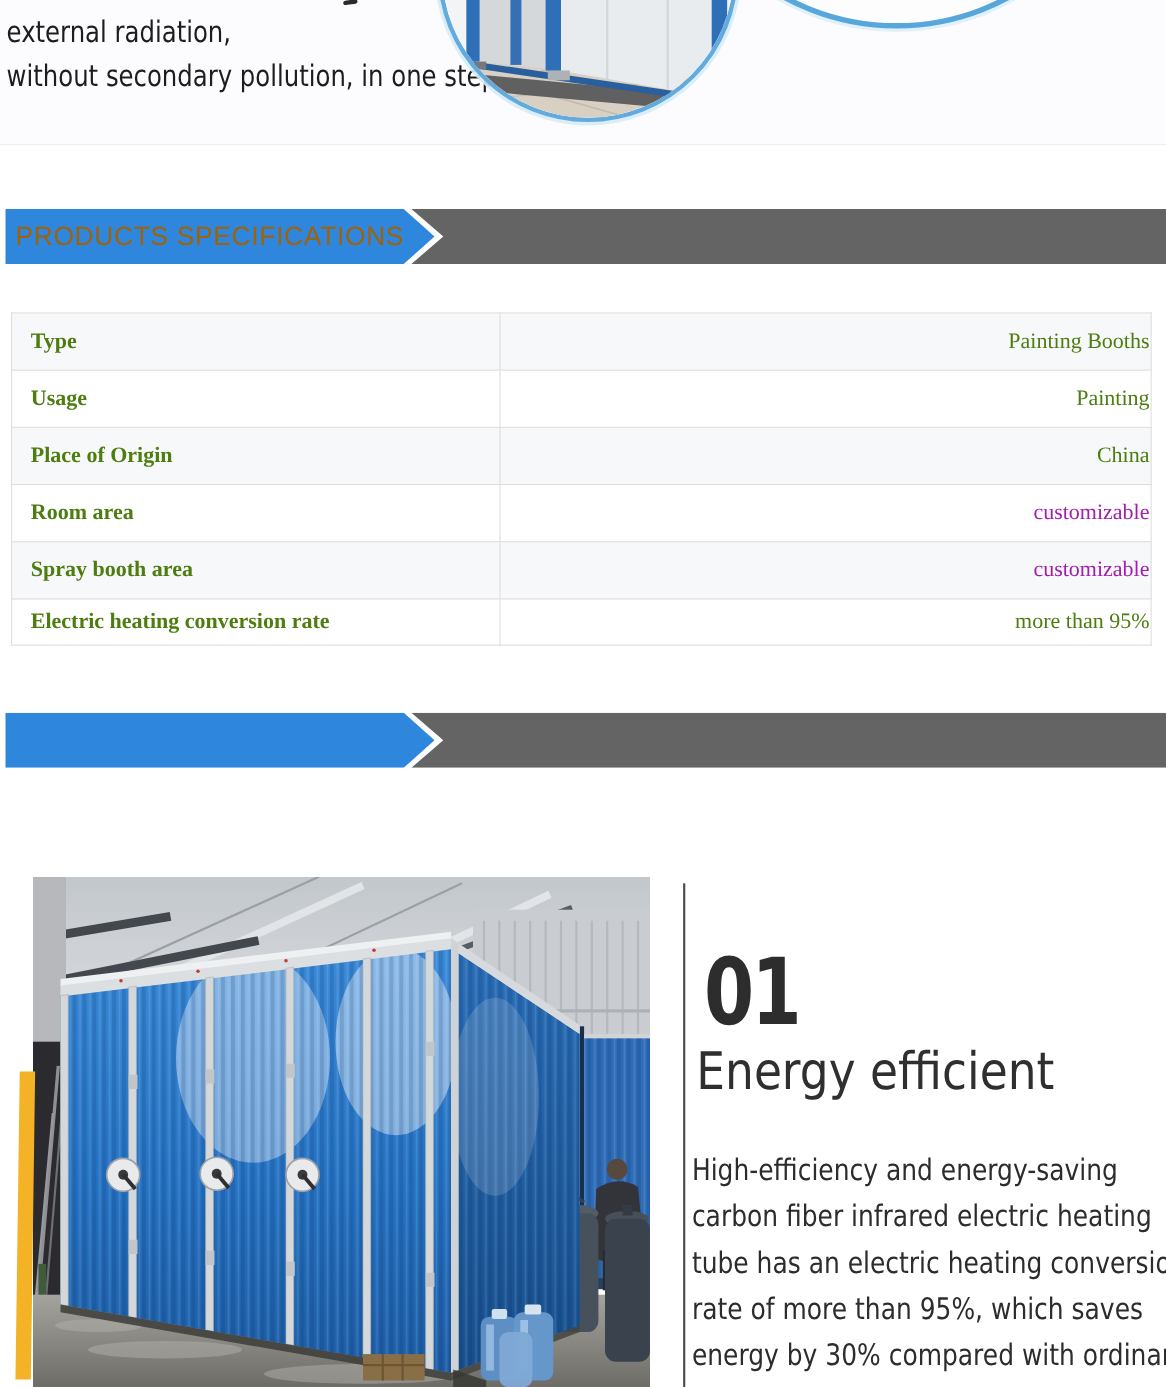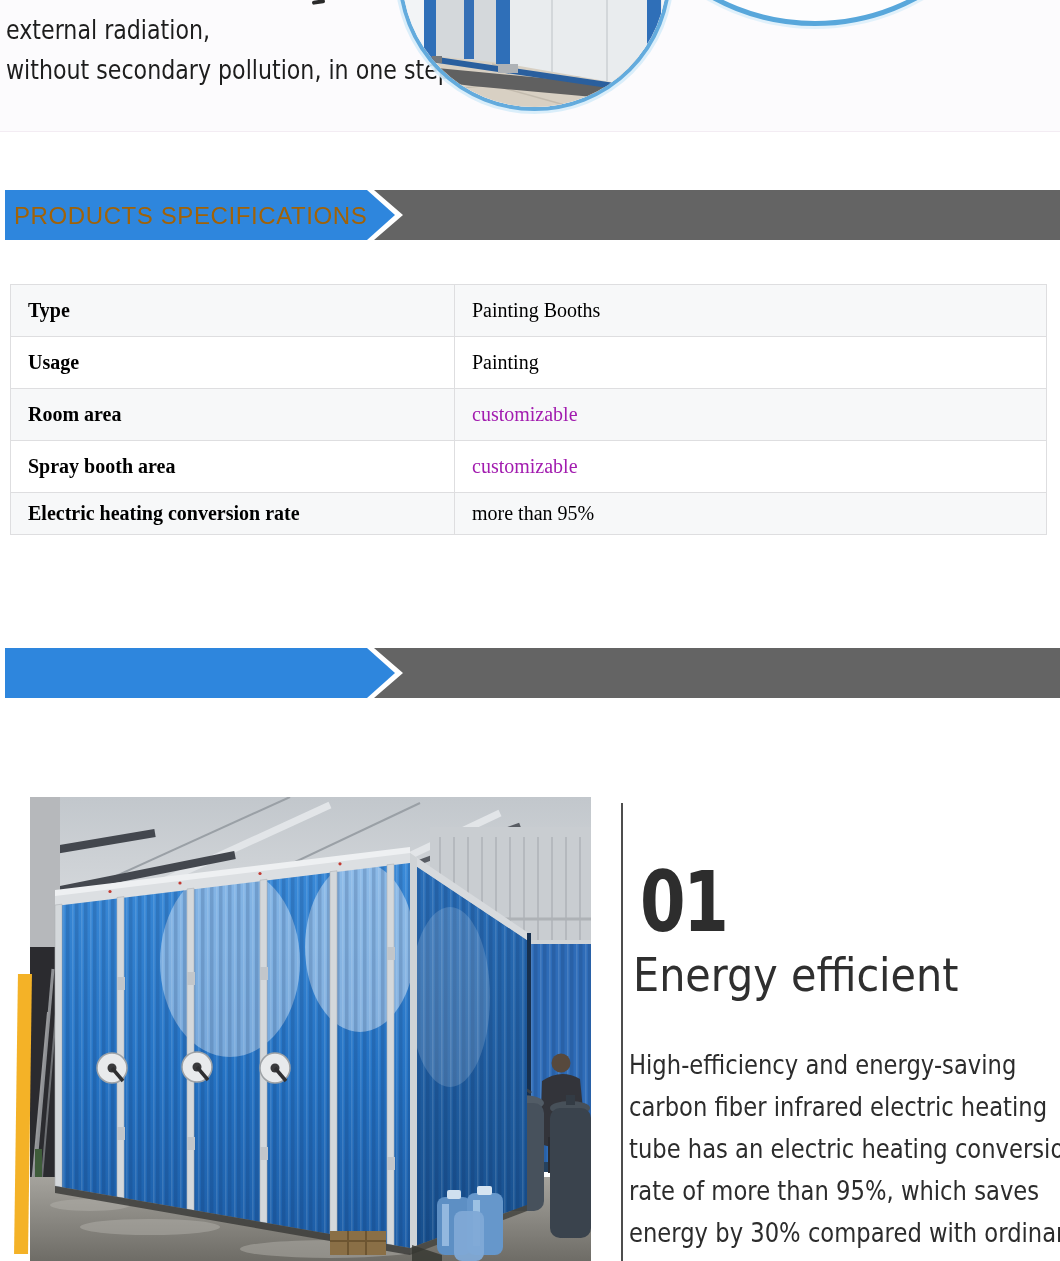--- a/index.html
+++ b/index.html
@@ -28,27 +28,27 @@
   .banner{position:absolute;left:0;width:1060px;height:50px;}
   .banner svg{position:absolute;left:0;top:0;}
   .banner-label{position:absolute;left:14px;top:0;height:50px;line-height:51px;
                 color:#a16207;font-size:24px;letter-spacing:.6px;white-space:nowrap;}
   .banner1{top:190px;} .banner2{top:648px;}
 
   
   table.specs{position:absolute;left:10px;top:284px;width:1037px;
               border-collapse:collapse;background:#fff;}
   table.specs td{border:1px solid #dedee0;vertical-align:middle;
-                 font-family:"Liberation Serif",serif;font-size:20px;color:#000000;}
+                 font-family:"Liberation Serif",serif;font-size:20px;color:#4d7c0f;}
   table.specs tr{height:52px;}
   table.specs tr:last-child{height:42px;margin-top:29px;}
   table.specs tr:nth-child(odd){background:#f7f8f9;}
   table.specs tr:nth-child(even){background:#ffffff;}
   td.lbl{width:425px;font-weight:bold;padding-left:17px;}
-  td.val{padding-left:17px;}
+  td.val{padding-left:17px;text-align:right;}
   td.val.red{color:#a21caf;}
 
   
   .photo{position:absolute;left:30px;top:797px;width:561px;height:464px;overflow:hidden;}
   .yellow-accent{position:absolute;left:16px;top:974px;width:14px;height:280px;
                  background:#f4b227;transform:skewX(-.8deg);}
   .divider-line{position:absolute;left:621px;top:803px;width:2px;height:458px;
                 background:#4e4e4e;}
   .intro-number{position:absolute;left:640px;top:856px;font-size:84px;line-height:92px;
                 font-weight:bold;letter-spacing:-3px;color:#2d2d2d;
@@ -117,20 +117,24 @@
 
   <table class="specs">
     <tbody>
       <tr>
         <td class="lbl">Type</td>
         <td class="val">Painting Booths</td>
       </tr>
       <tr>
         <td class="lbl">Usage</td>
         <td class="val">Painting</td>
+      </tr>
+      <tr>
+        <td class="lbl">Place of Origin</td>
+        <td class="val">China</td>
       </tr>
       <tr>
         <td class="lbl">Room area</td>
         <td class="val red">customizable</td>
       </tr>
       <tr>
         <td class="lbl">Spray booth area</td>
         <td class="val red">customizable</td>
       </tr>
       <tr>

